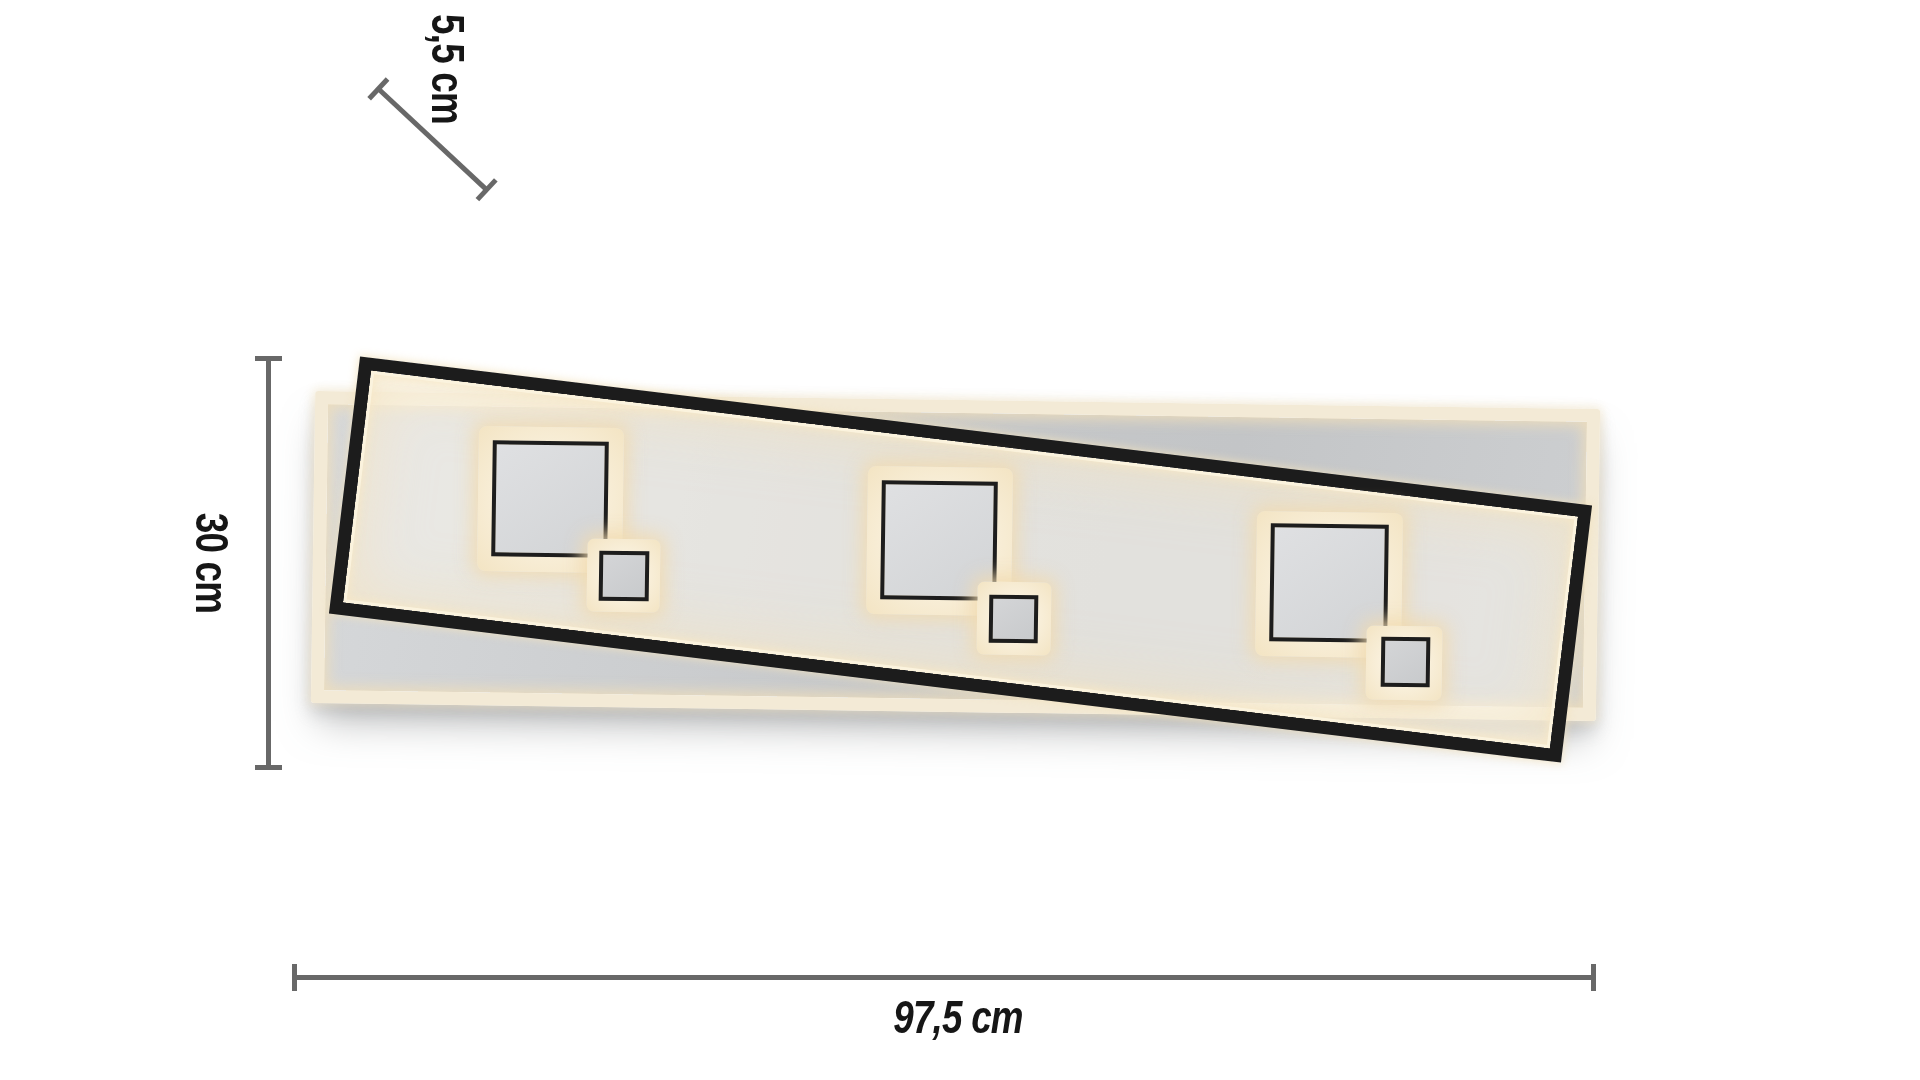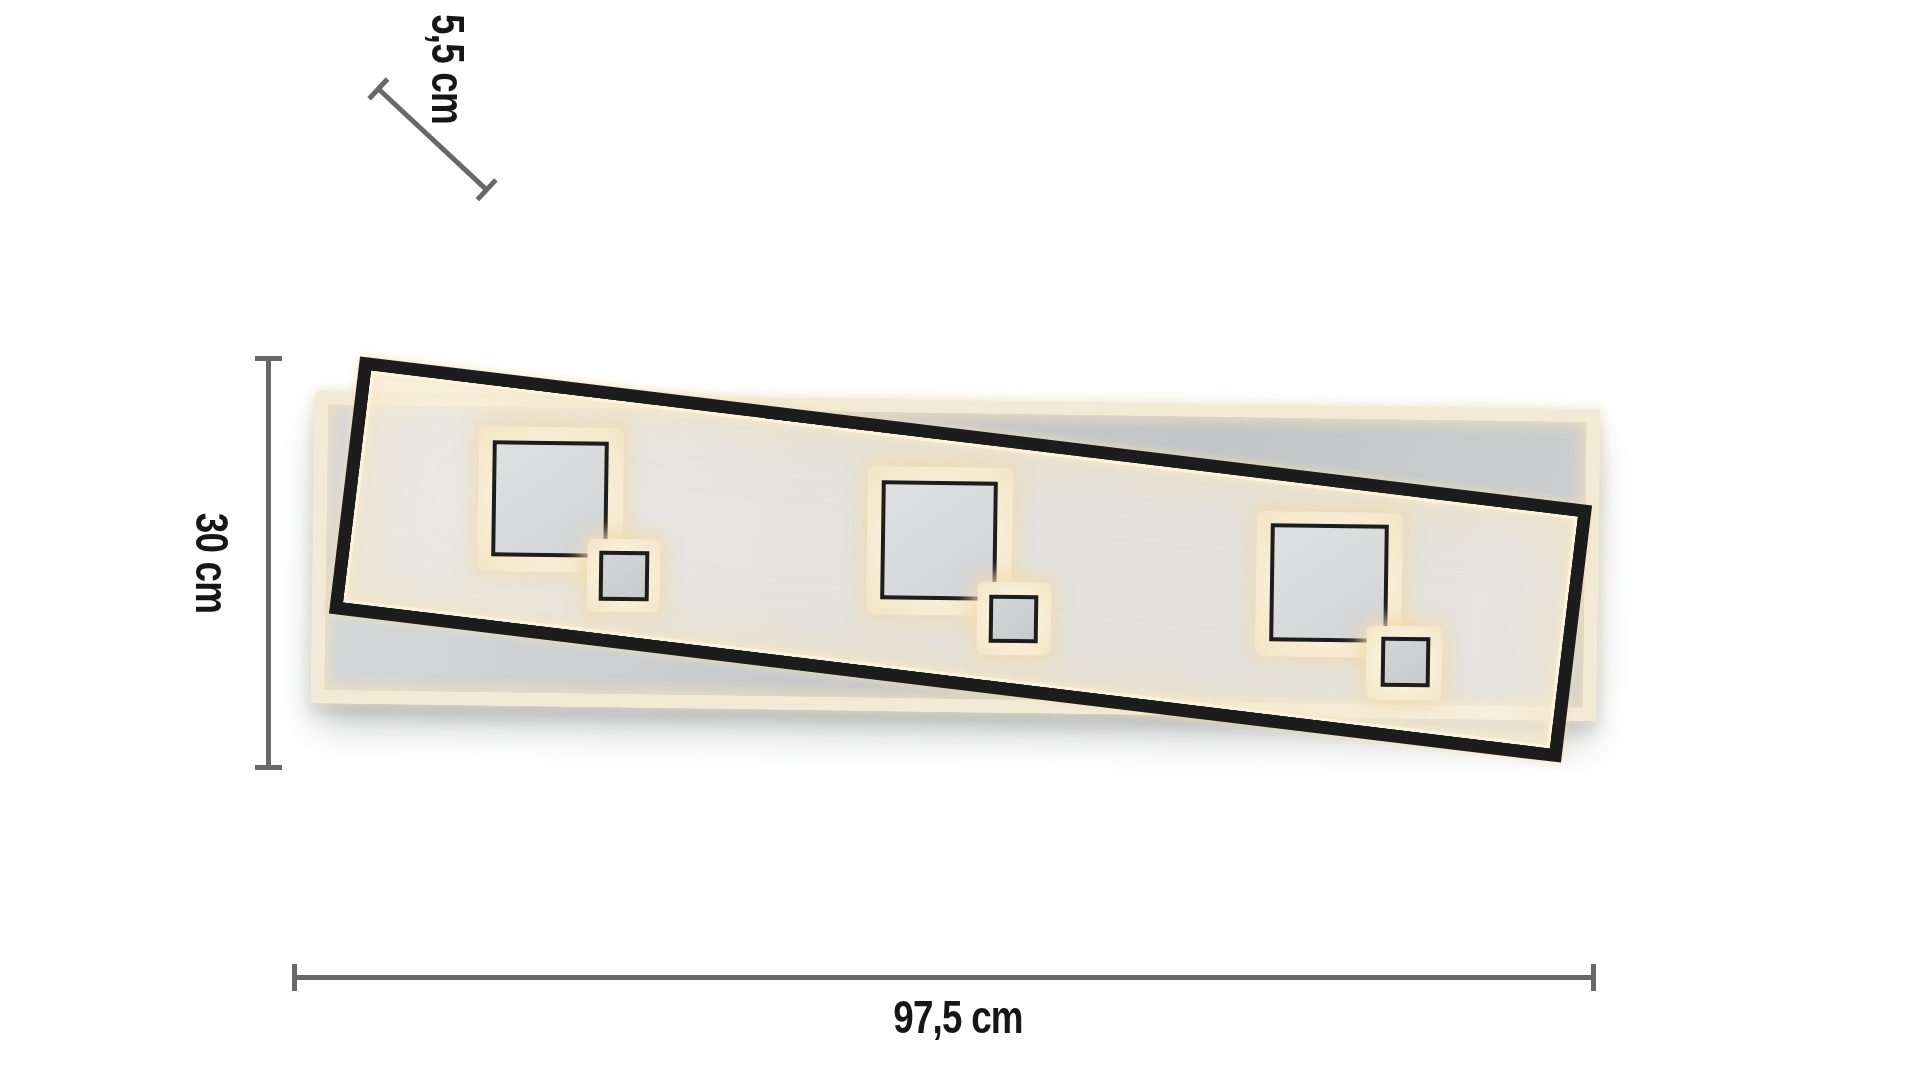--- a/index.html
+++ b/index.html
@@ -81,21 +81,21 @@
   .dim-depth::before{left:-2px;top:-11px;width:5px;height:27px;}
   .dim-depth::after{right:-2px;top:-11px;width:5px;height:27px;}
 
   .dim-label{
     position:absolute;color:#161616;font-weight:700;font-size:46px;
     white-space:nowrap;line-height:1;
   }
   .dim-label .cond{display:inline-block;transform:scaleX(0.8);letter-spacing:-1px;}
   .lbl-height{left:212px;top:563px;transform:translate(-50%,-50%) rotate(90deg);}
   .lbl-depth {left:448px;top:69px; transform:translate(-50%,-50%) rotate(90deg);}
-  .lbl-width {left:958px;top:1017px;transform:translate(-50%,-50%);}
+  .lbl-width {left:958px;top:1017px;transform:translate(-50%,-50%);font-style:italic;}
 </style>
 </head>
 <body>
 
 <div class="canvas">
 
   <div>
     <div class="back-panel"></div>
 
     <div class="front-frame">

